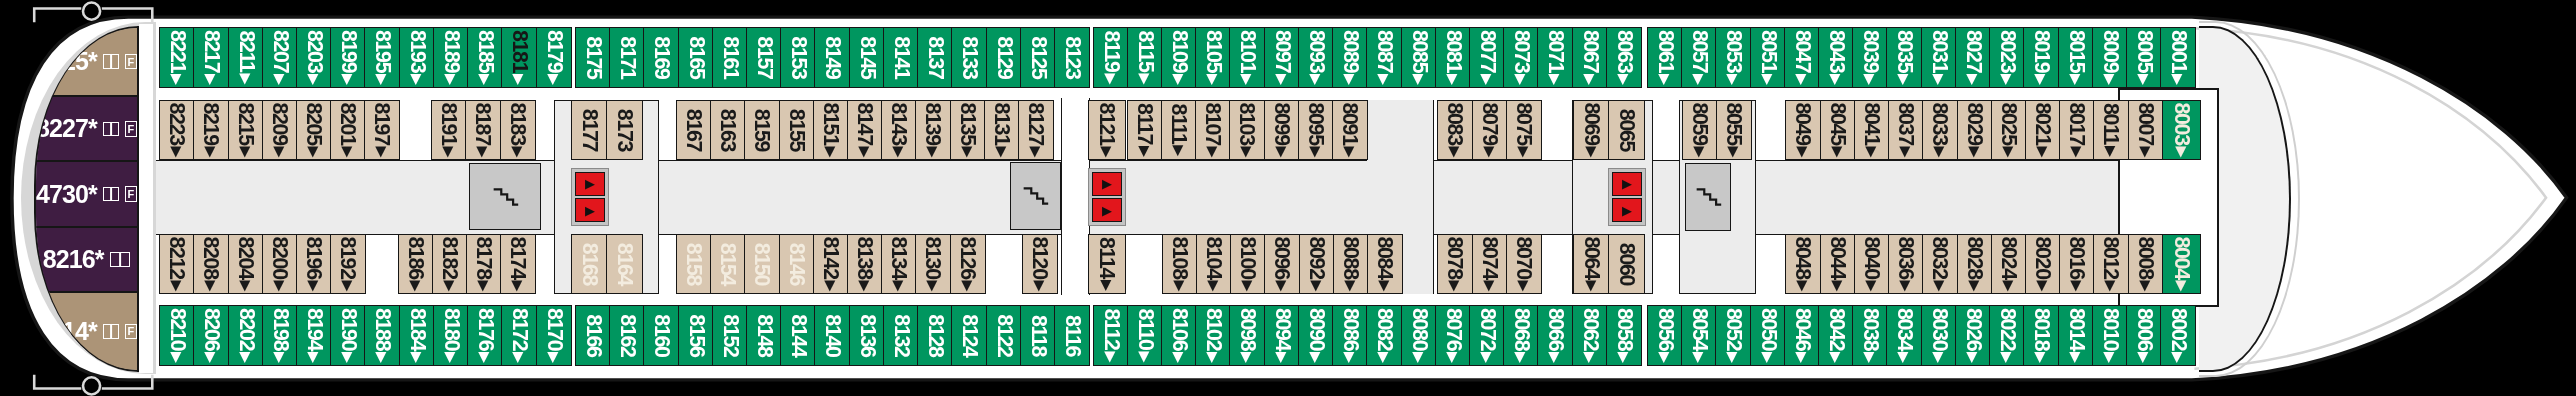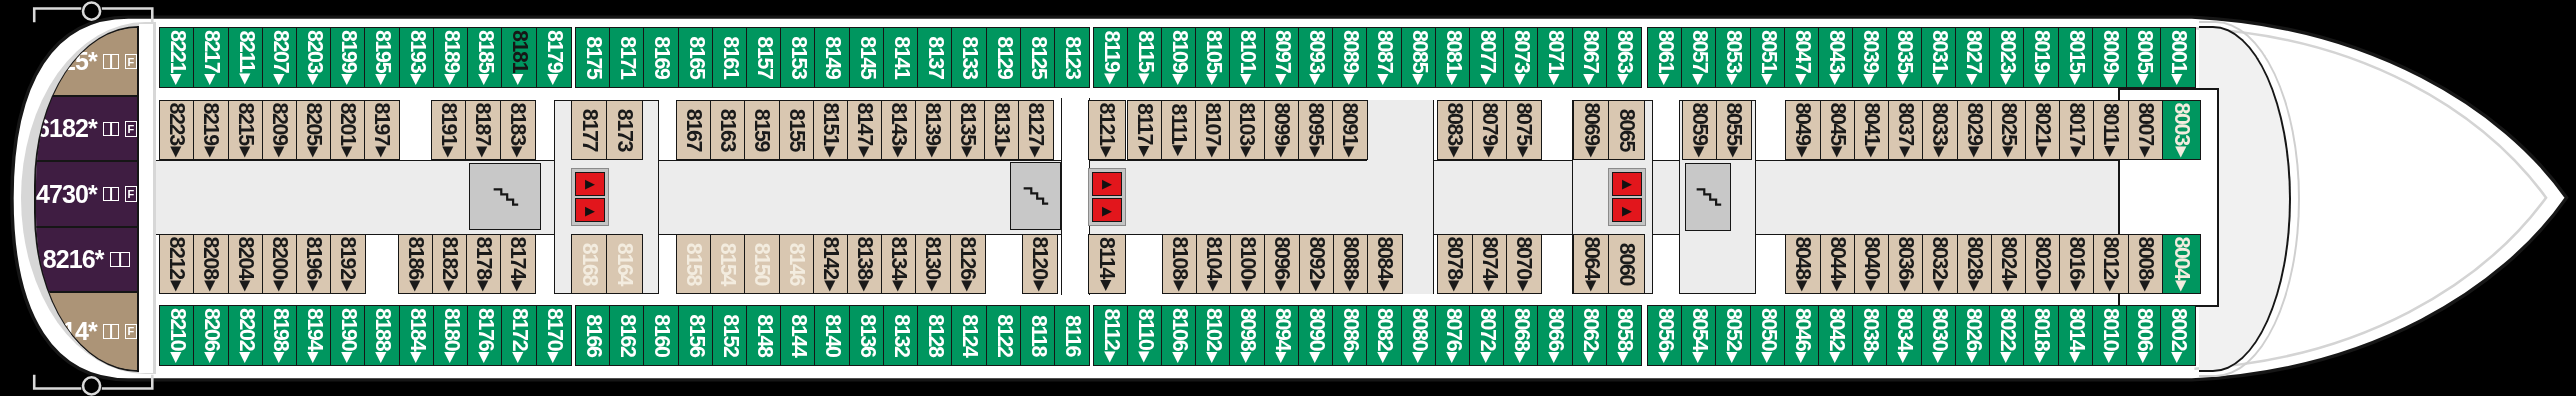--- a/index.html
+++ b/index.html
@@ -90,21 +90,21 @@
   <div class="wall" style="left:153px;top:24px;width:2.6px;height:349px;"></div>
 
   <div class="sternband abs" style="left:20.5px;top:22px;width:135px;height:352px;"></div>
   <div class="suitewrap abs" id="suites" style="left:34px;top:26px;width:105px;height:346px;">
       <div class="suite gold" style="height: 68px;">
         <span>8225*</span>
         <span class="winicon"></span>
         <span class="fbox">F</span>
       </div>
       <div class="suite purple" style="height: 66px;">
-        <span>6182*</span>
+        <span>8227*</span>
         <span class="winicon"></span>
         <span class="fbox">F</span>
       </div>
       <div class="suite purple" style="height: 66px;">
         <span>4730*</span>
         <span class="winicon"></span>
         <span class="fbox">F</span>
       </div>
       <div class="suite purple" style="height: 66px; justify-content: center;">
         <span>8216*</span>

